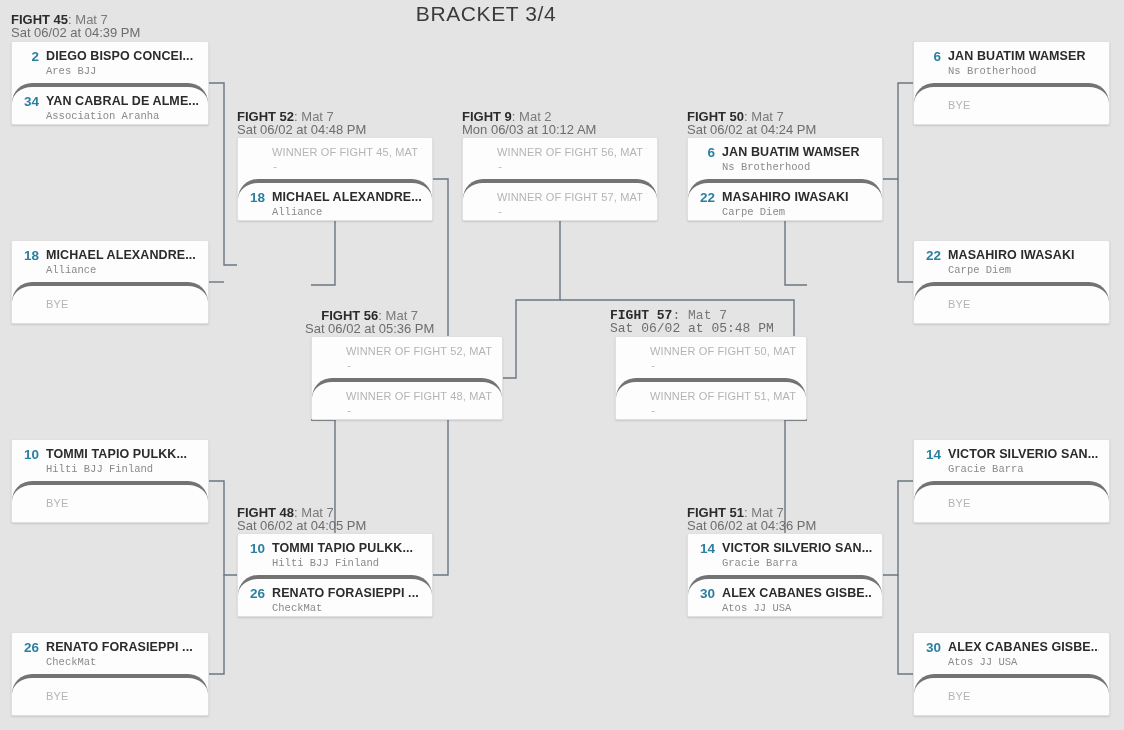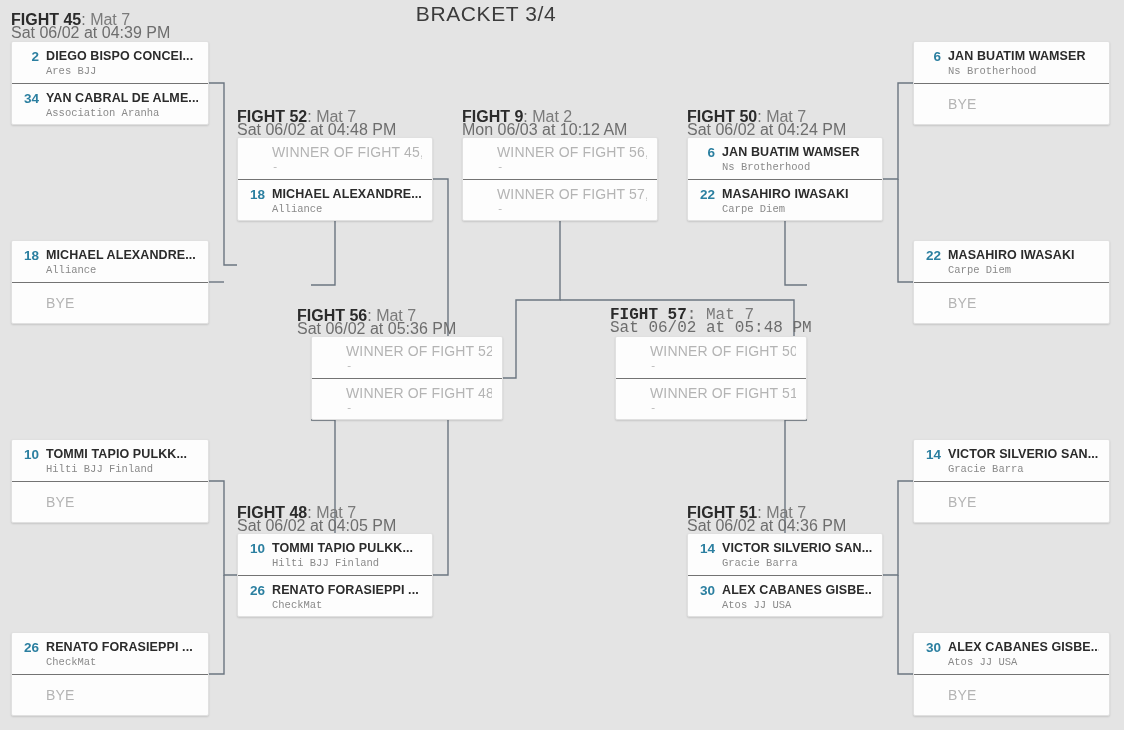--- a/index.html
+++ b/index.html
@@ -21,21 +21,21 @@
     text-align:center;
     font-size:21px;
     letter-spacing:.6px;
     color:#3b3b3b;
     font-weight:400;
   }
 
   
   .fight-head{
     position:absolute;
-    font-size:16px;
+    font-size:13px;
     line-height:13px;
     color:#6d6d6d;
     white-space:nowrap;
   }
   .fight-head .fno{color:#2b2b2b;font-weight:bold;}
   .fight-head .fmat{color:#7a7a7a;}
   .fight-head .fdate{display:block;color:#6d6d6d;}
 
   
   .card{
@@ -47,21 +47,21 @@
     box-sizing:border-box;
     overflow:hidden;
   }
   .slot{
     height:50%;
     box-sizing:border-box;
     padding:7px 10px 6px 8px;
     display:flex;
     align-items:flex-start;
   }
-  .slot+.slot{border-top:1px solid #737373;}
+  .slot+.slot{border-top:4px solid #737373;border-radius:20px;}
   .seed{
     width:26px;
     flex:0 0 26px;
     text-align:right;
     color:#2b7fa0;
     font-size:13.5px;
     font-weight:bold;
     line-height:15px;
     padding-right:7px;
     box-sizing:border-box;
@@ -82,21 +82,21 @@
     line-height:14px;
     white-space:nowrap;
     overflow:hidden;
     font-family:Liberation Mono, monospace;
   }
   
   .slot.pending .pname,
   .slot.bye .pname{
     font-weight:normal;
     color:#b4b4b4;
-    font-size:14px;
+    font-size:11px;
     letter-spacing:.15px;
   }
   .slot.pending .pteam{color:#b8b8b8;}
   .slot.bye{align-items:center;padding-top:0;padding-bottom:0;}
   .slot.bye .pname{color:#b4b4b4;font-weight:normal;}
   .slot.pending .seed,.slot.bye .seed{color:transparent;}
 </style>
 </head>
 <body>
 
@@ -213,21 +213,21 @@
           </div>
         </div>
         <div class="slot">
           <div class="seed">26</div>
           <div class="who">
             <div class="pname">RENATO FORASIEPPI ...</div>
             <div class="pteam">CheckMat</div>
           </div>
         </div>
       </div>
-      <div class="fight-head" style="left: 297px; top: 309px;"><span class="fno">FIGHT 56</span>: <span class="fmat">Mat 7</span><span class="fdate">Sat 06/02 at 05:36 PM</span></div>
+      <div class="fight-head" style="left: 305px; top: 309px; text-align: center;"><span class="fno">FIGHT 56</span>: <span class="fmat">Mat 7</span><span class="fdate">Sat 06/02 at 05:36 PM</span></div>
       <div class="card" style="left: 311px; top: 336px; width: 192px; height: 84px;">
         <div class="slot pending">
           <div class="seed"></div>
           <div class="who">
             <div class="pname">WINNER OF FIGHT 52, MAT 7</div>
             <div class="pteam">-</div>
           </div>
         </div>
         <div class="slot pending">
           <div class="seed"></div>

